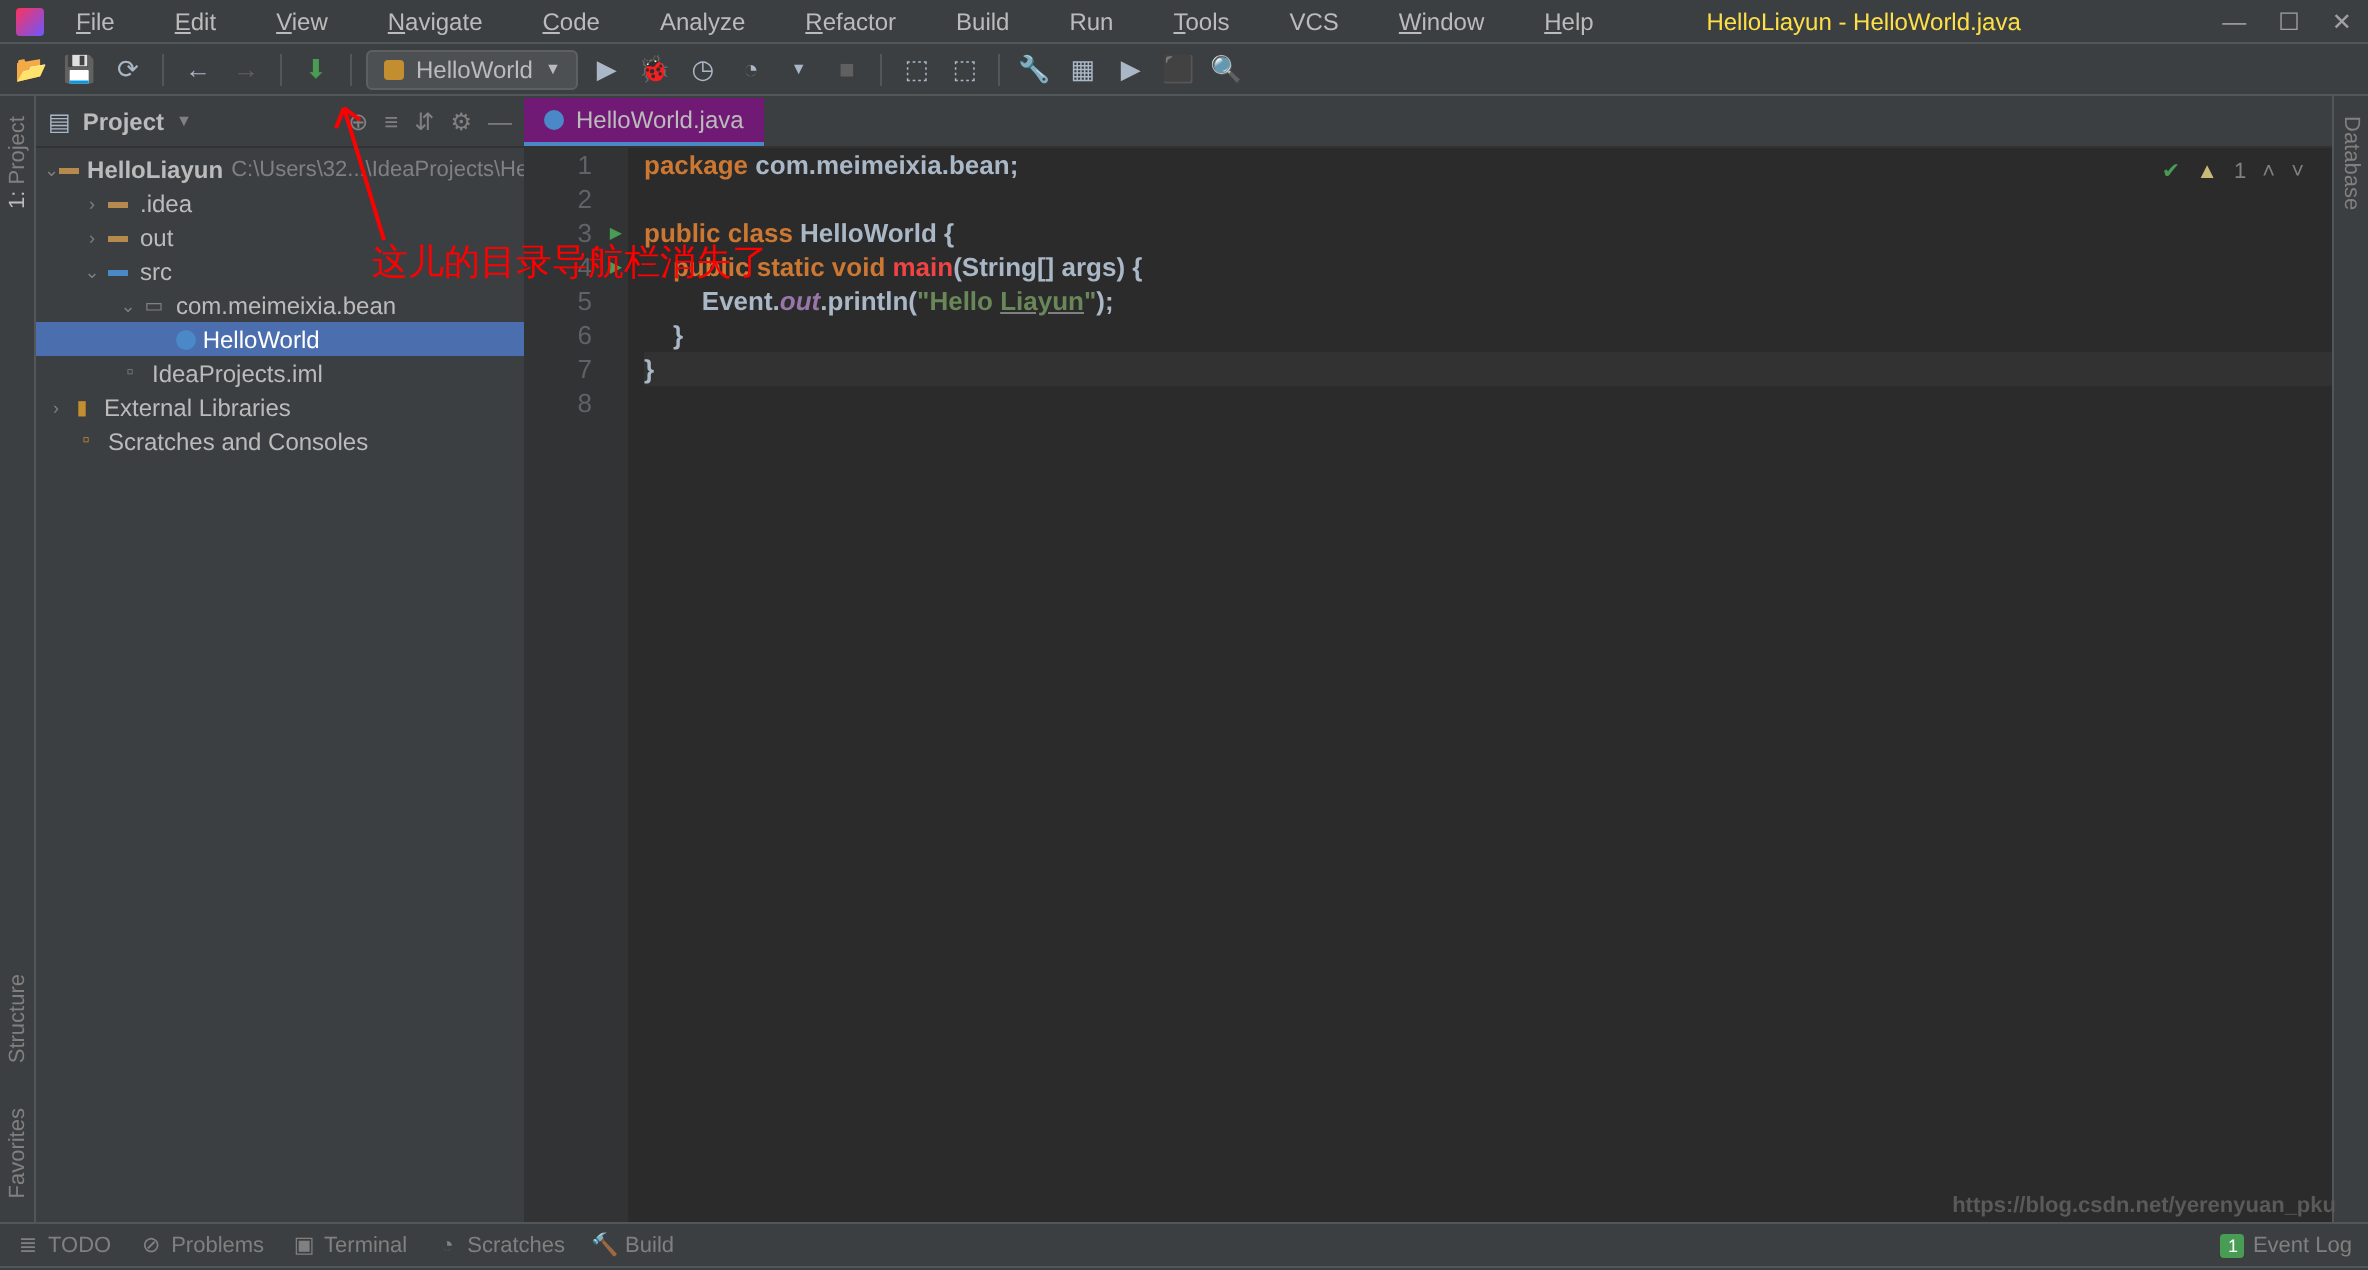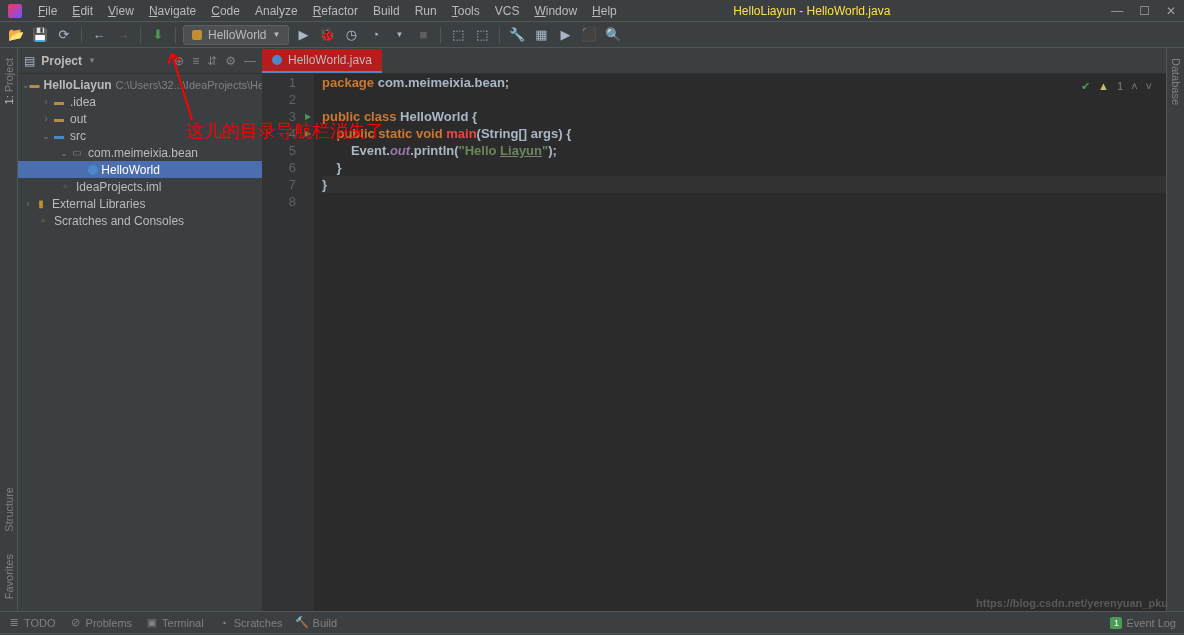--- a/index.html
+++ b/index.html
@@ -1,21 +1,21 @@
 <!DOCTYPE html>
 <html><head>
 <meta charset="utf-8">
 <style>
 * { margin:0; padding:0; box-sizing:border-box; font-family:"Segoe UI",Arial,sans-serif; }
 body { background:#3c3f41; color:#bbbbbb; font-size:12px; width:1184px; height:635px; overflow:hidden; position:relative; }
 
 
 .titlebar { height:22px; background:#3c3f41; display:flex; align-items:center; padding:0 8px; border-bottom:1px solid #515658; }
 .titlebar .logo { width:14px; height:14px; background:linear-gradient(135deg,#fe315d,#6b57ff); border-radius:2px; margin-right:10px; }
-.titlebar .menus { display:flex; gap:3px; }
+.titlebar .menus { display:flex; gap:18px; }
 .titlebar .menu-item { padding:2px 6px; cursor:pointer; }
 .titlebar .wintitle { margin-left:auto; margin-right:auto; color:#fde047; }
 .titlebar .winbtns { display:flex; gap:16px; margin-left:auto; color:#a0a0a0; }
 
 
 .toolbar { height:26px; background:#3c3f41; display:flex; align-items:center; padding:0 6px; gap:4px; border-bottom:1px solid #515658; }
 .toolbar .tbtn { width:20px; height:20px; display:flex; align-items:center; justify-content:center; color:#a9b7c6; cursor:pointer; font-size:13px; }
 .toolbar .sep { width:1px; height:16px; background:#515658; margin:0 3px; }
 .toolbar .runconfig { height:20px; background:#4c5052; border:1px solid #5e6060; padding:0 8px; display:flex; align-items:center; gap:6px; border-radius:3px; cursor:pointer; }
 .toolbar .runconfig .jicon { width:10px; height:10px; background:#c38e30; border-radius:2px; }
@@ -41,21 +41,21 @@
 .trow .arrow { width:12px; text-align:center; color:#808080; font-size:9px; }
 .trow .icon { width:14px; height:12px; margin-right:4px; display:inline-flex; align-items:center; justify-content:center; font-size:10px;}
 .folder { color:#b6894c; }
 .bluefolder { color:#4a88c7; }
 .greyicon { color:#808080; }
 .classicon { width:10px; height:10px; background:#4a88c7; border-radius:50%; display:inline-block; }
 .dimtext { color:#808080; font-size:11px; margin-left:4px; }
 
 .editorarea { flex:1; display:flex; flex-direction:column; background:#2b2b2b; position:relative; }
 .tabbar { height:26px; background:#3c3f41; display:flex; align-items:flex-end; border-bottom:1px solid #323232;}
-.tab { height:24px; background:#b91c1c; padding:0 10px; display:flex; align-items:center; gap:6px; border-bottom:2px solid #4a88c7; }
+.tab { height:24px; background:#701a75; padding:0 10px; display:flex; align-items:center; gap:6px; border-bottom:2px solid #4a88c7; }
 .tab .ticon { width:10px; height:10px; background:#4a88c7; border-radius:50%; }
 
 .codewrap { flex:1; display:flex; position:relative; font-family:"Consolas","Monaco",monospace; font-size:13px; line-height:17px; }
 .gutter { width:40px; background:#313335; color:#606366; text-align:right; padding:0 6px; }
 .gutter div { height:17px; }
 .rungutter { width:12px; background:#313335; }
 .rungutter div { height:17px; display:flex; align-items:center; justify-content:center; font-size:8px;}
 .code { flex:1; padding-left:8px; background:#2b2b2b; color:#a9b7c6;font-weight:bold; }
 .code div { height:17px; white-space:pre; }
 .code .caret-line { background:#323232; }

